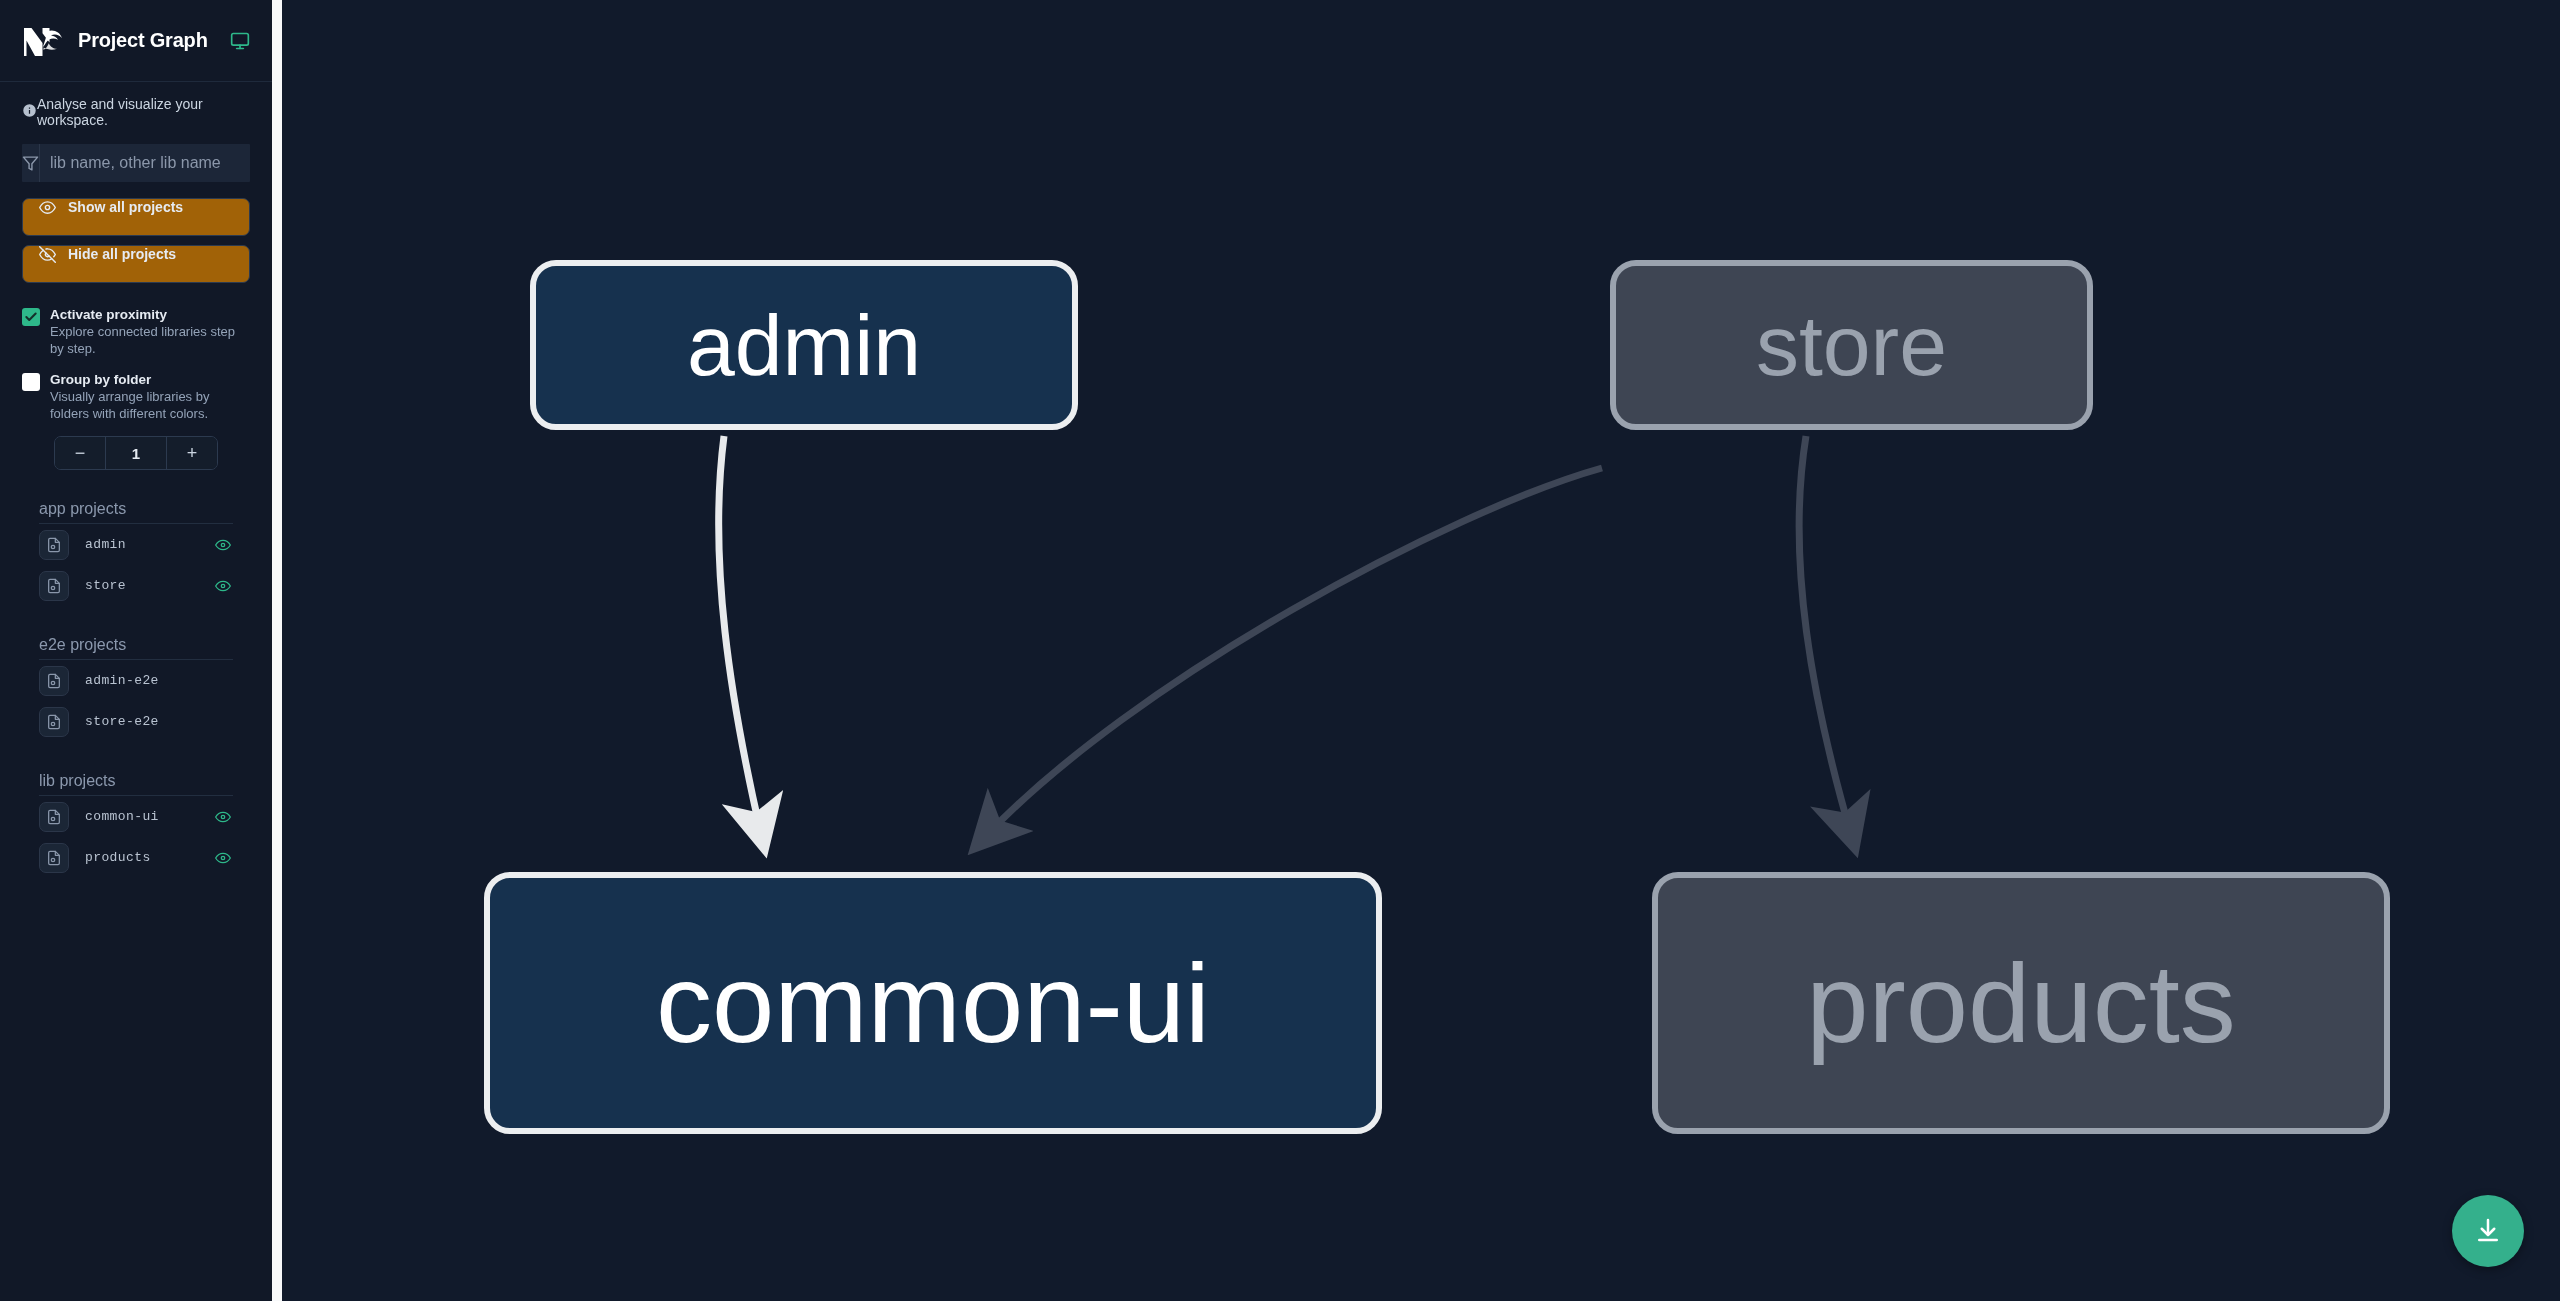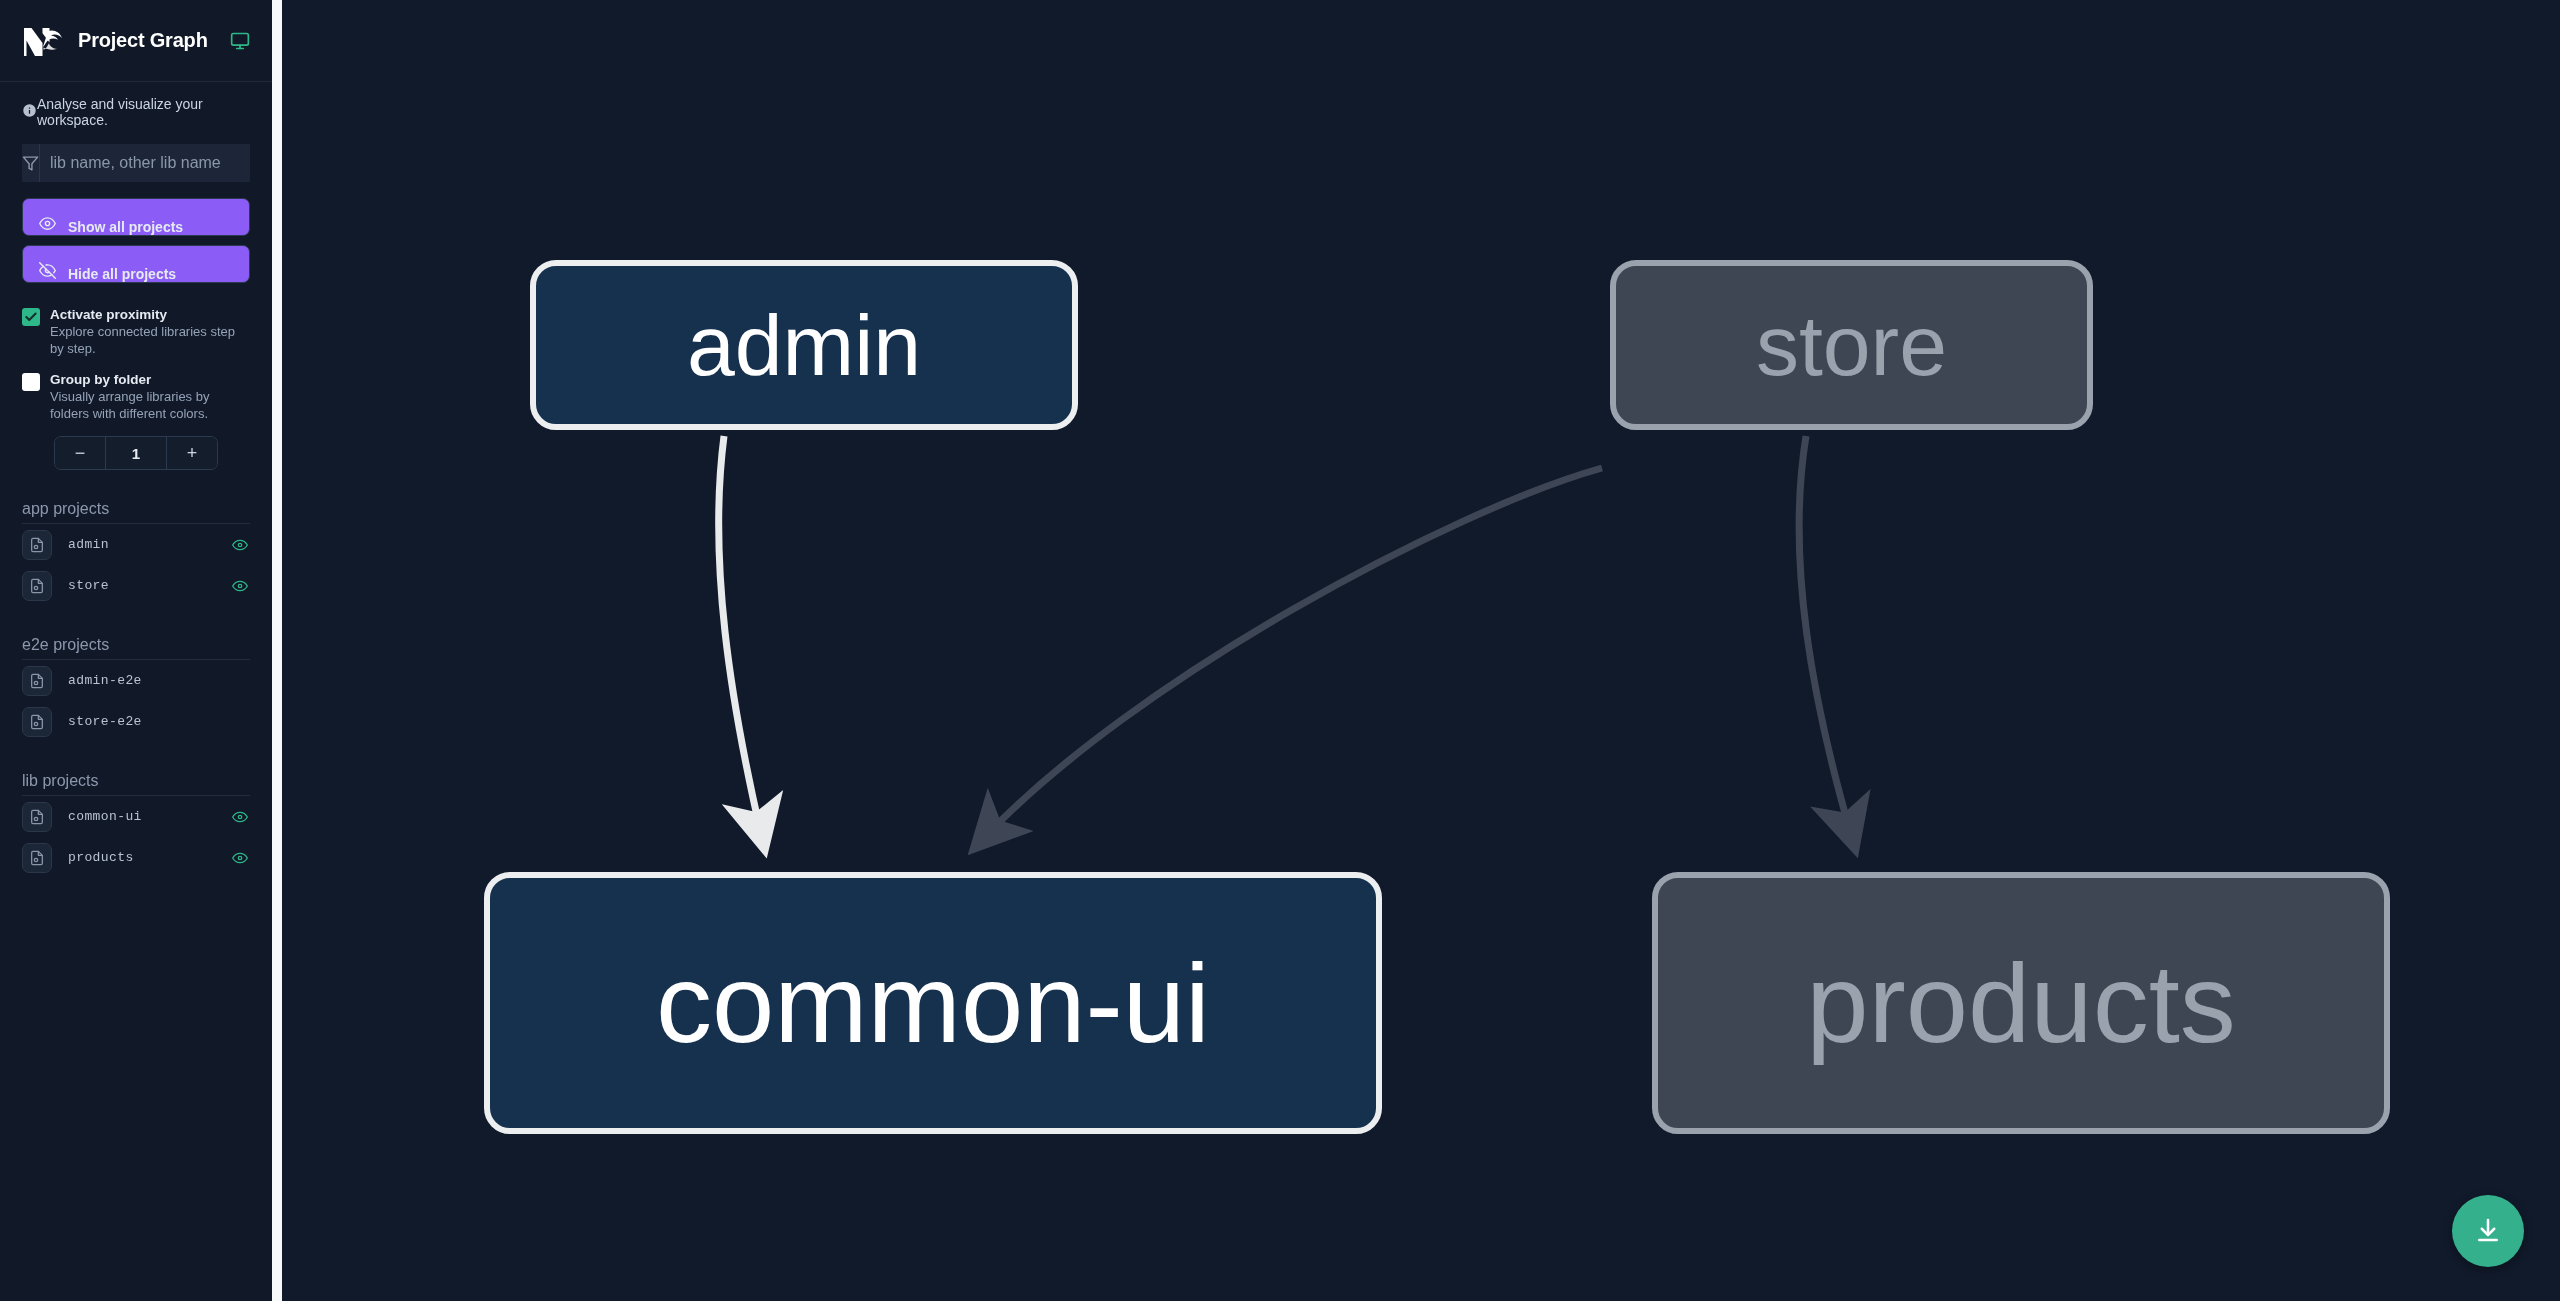--- a/index.html
+++ b/index.html
@@ -73,24 +73,24 @@
   .cbox.gray { background: #9ca3af; }
   .cbox.white { background: #ffffff; }
   .cbox.green { background: #2eb88a; }
   .check-texts { flex: 1; }
   .check-title { color: #e6ebf2; font-size: 13.5px; font-weight: 700; line-height: 17px; }
   .check-desc { color: #94a3b8; font-size: 13px; line-height: 16.5px; margin-top: 1px; }
 
   .btn-wrap { padding: 16px 22px 0 22px; }
   .gbtn {
     width: 100%; height: 38px;
-    background: #8b5cf6;
+    background: #a16207;
     border: 1px solid #2c3a4f;
     border-radius: 7px;
-    display: flex; align-items: flex-end; gap: 12px;
+    display: flex; align-items: flex-start; gap: 12px;
     padding: 0 16px;
     color: #e6ebf2; font-size: 14px; font-weight: 700;
     cursor: pointer;
     font-family: "Liberation Sans", sans-serif;
     margin-bottom: 9px;
   }
 
   .stepper-wrap { display: flex; justify-content: center; padding: 14px 22px 0 22px; }
   .stepper {
     display: flex; height: 34px;
@@ -102,21 +102,21 @@
     display: flex; align-items: center; justify-content: center;
     font-family: "Liberation Sans", sans-serif;
   }
   .step-val {
     width: 62px; background: #141d2b;
     border-left: 1px solid #2c3a4f; border-right: 1px solid #2c3a4f;
     color: #e6ebf2; font-size: 15px; font-weight: 700;
     display: flex; align-items: center; justify-content: center;
   }
 
-  .group-block { padding: 0 22px; margin-top: 30px; }
+  .group-block { padding: 0 39px; margin-top: 30px; }
   .group-title {
     color: #8b98ad; font-size: 16px;
     padding-bottom: 5px;
     border-bottom: 1px solid #222e40;
   }
   .proj-row {
     display: flex; align-items: center; gap: 16px;
     height: 41px;
     cursor: pointer;
   }

